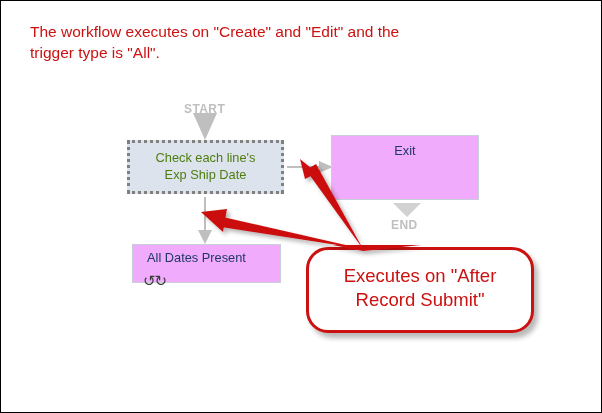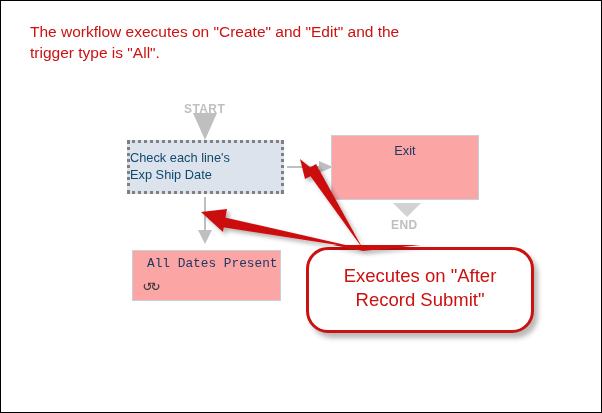--- a/index.html
+++ b/index.html
@@ -56,59 +56,59 @@
     font-weight: bold;
     letter-spacing: 0.4px;
     z-index: 3;
   }
   #start-label { left: 183px; top: 101px; }
   #end-label   { left: 390px; top: 217px; }
 
   
   .wf-box {
     position: absolute;
-    background: #fca5a5;
+    background: #f0abfc;
     box-sizing: border-box;
     z-index: 4;
   }
   #node-check-lines {
     left: 126px;
     top: 139px;
     width: 157px;
     height: 54px;
     border: 3px dotted #808080;
     background: #DDE3EC;
   }
   #node-check-lines .wf-box-title {
-    color: #0c4a6e;
+    color: #4d7c0f;
     font-size: 12.8px;
     line-height: 17px;
+    text-align: center;
     padding-top: 6px;
     white-space: pre;
   }
   #node-exit {
     left: 330px;
     top: 134px;
     width: 148px;
     height: 65px;
     border: 1px solid #C9CFD8;
   }
   #node-exit .wf-box-title {
     color: #1F3864;
     font-size: 12.8px;
     text-align: center;
     padding-top: 7px;
   }
   #node-all-dates {
     left: 131px;
-    top: 249px;
+    top: 243px;
     width: 149px;
-    height: 51px;
+    height: 39px;
     border: 1px solid #C9CFD8;
-    font-family: Liberation Mono, monospace;
   }
   #node-all-dates .wf-box-title {
     color: #1F3864;
     font-size: 12.8px;
     text-align: left;
     padding: 5px 0 0 14px;
   }
   #loop-icon {
     position: absolute;
     left: 10px;

